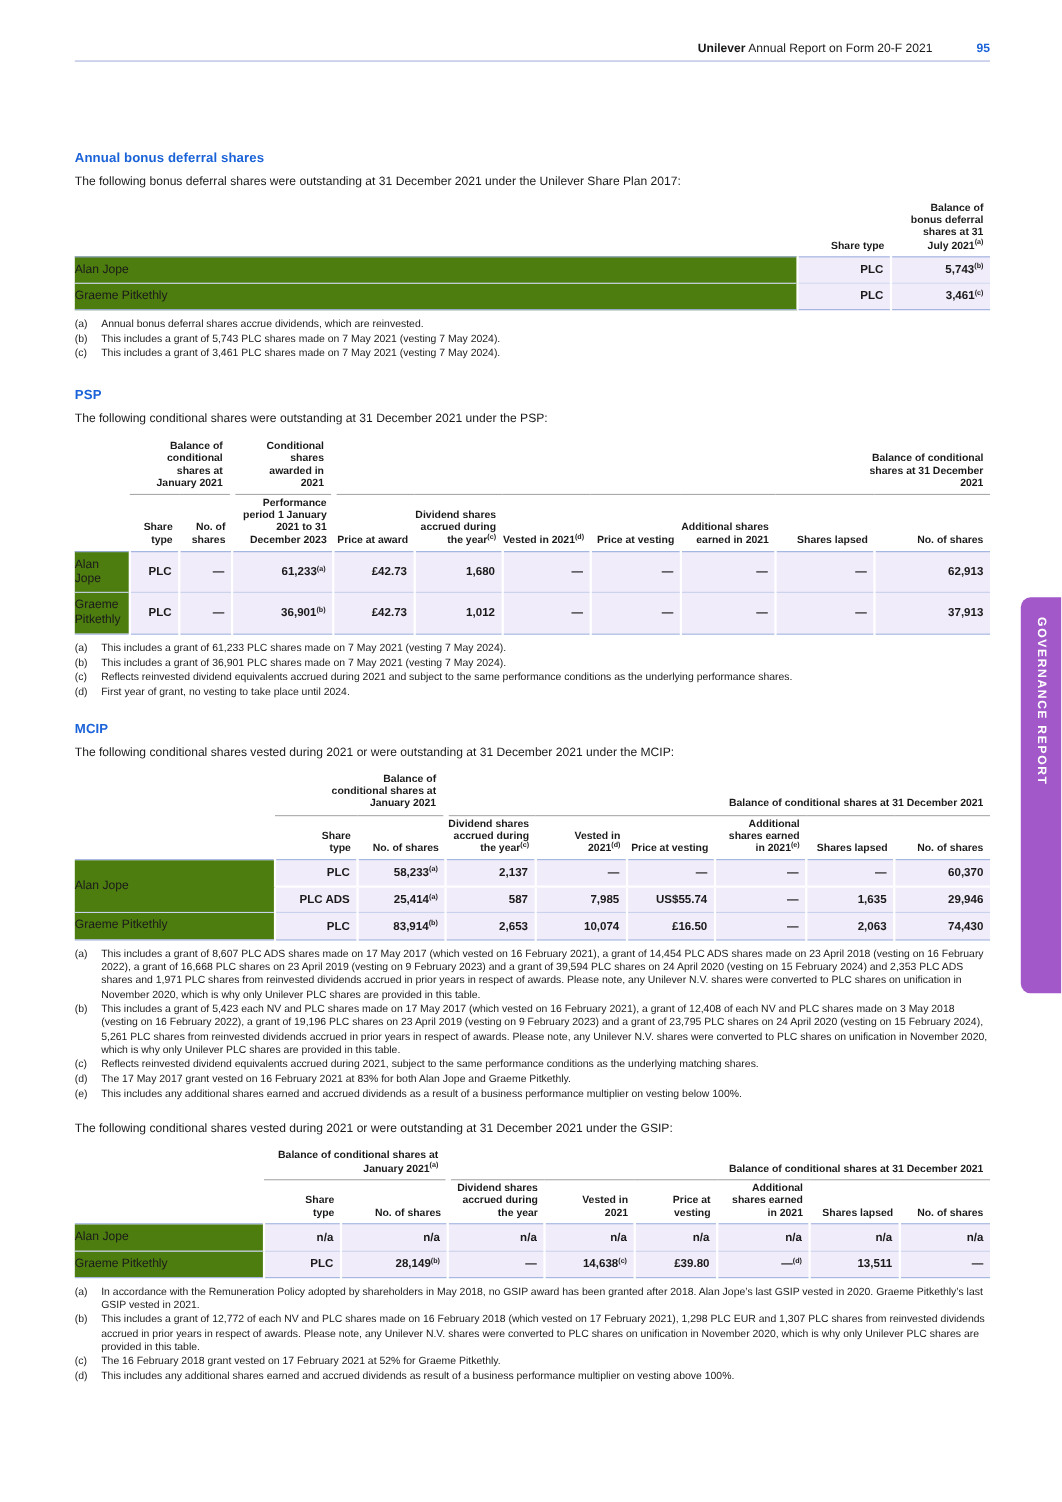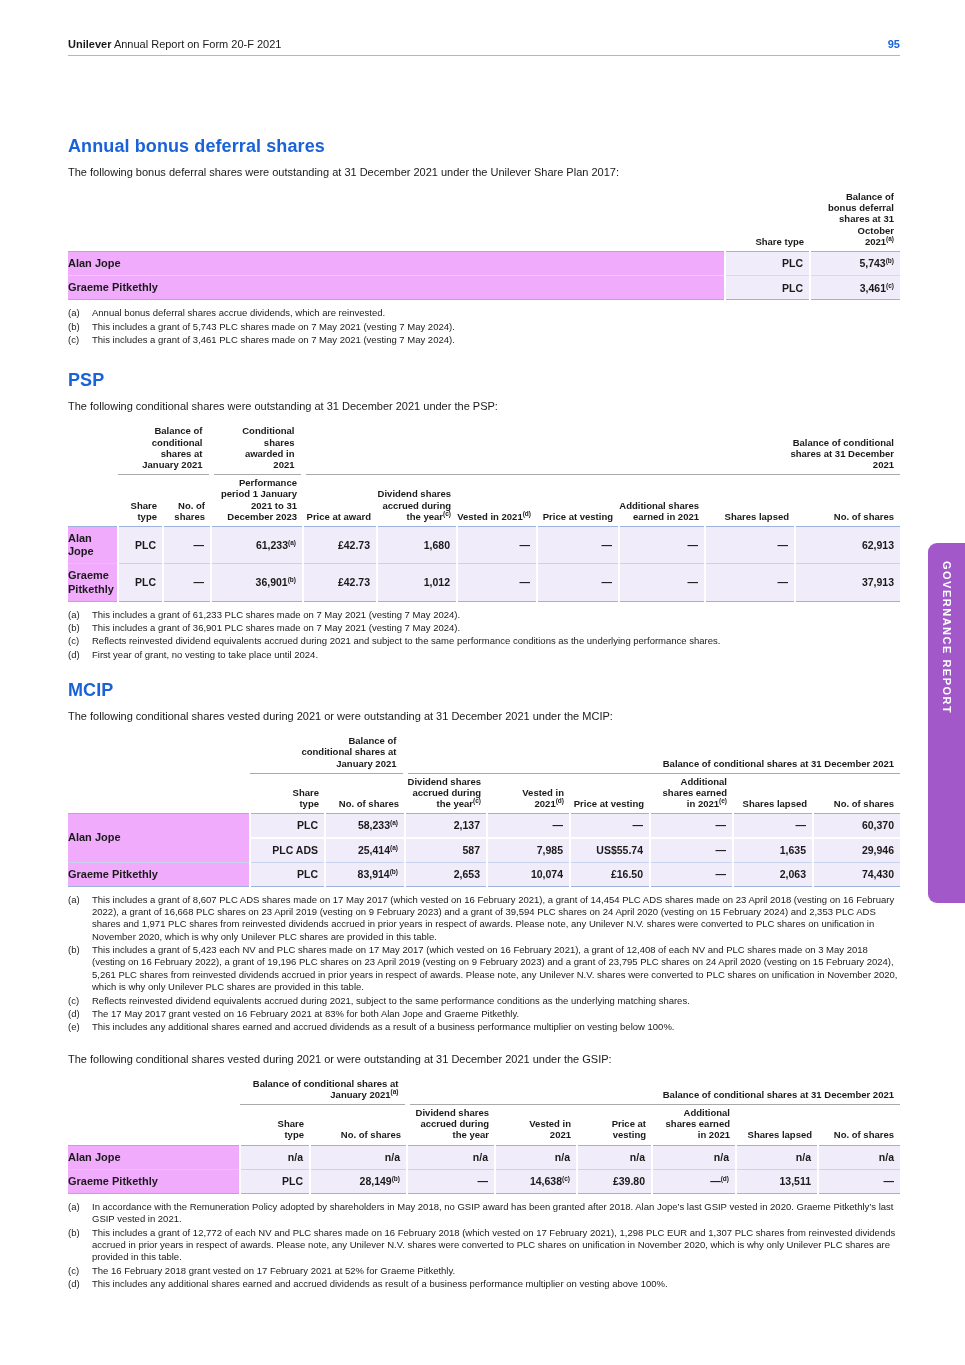--- a/index.html
+++ b/index.html
@@ -1,48 +1,48 @@
 <!DOCTYPE html>
 <html><head>
 <meta charset="utf-8">
 <style>
   html,body{margin:0;padding:0;background:#fff;}
   .page{position:relative;width:965px;height:1365px;background:#ffffff;overflow:hidden;
         font-family:"Liberation Sans",sans-serif;color:#1a1a1a;}
   .content{position:absolute;top:38px;left:68px;width:832px;}
 
   
-  .page-head{display:flex;justify-content:space-between;align-items:flex-end;
-             border-bottom:1px solid #aab4de;padding-bottom:5px;font-size:11px;}
+  .page-head{display:flex;justify-content:flex-end;align-items:flex-end;
+             border-bottom:1px solid #aab4de;padding-bottom:5px;font-size:11px;gap:40px;}
   .page-head .brand{font-weight:bold;}
   .page-head .pgnum{font-weight:bold;color:#1a62d8;}
 
   
-  .sec-title{font-size:18px;font-weight:bold;color:#1a62d8;margin:0 0 9px 0;letter-spacing:.1px;}
+  .sec-title{font-size:12px;font-weight:bold;color:#1a62d8;margin:0 0 9px 0;letter-spacing:.1px;}
   .sec-intro{font-size:11px;margin:0 0 11px 0;}
   .sec-bonus{margin-top:80px;}
   .sec-psp{margin-top:24px;}
   .sec-mcip{margin-top:19px;}
   .sec-gsip{margin-top:19px;}
 
   
   table{border-collapse:collapse;table-layout:fixed;width:832px;margin-bottom:7px;}
   th,td{margin:0;}
   thead th{font-size:9.5px;font-weight:bold;text-align:right;vertical-align:bottom;
            padding:2px 6px 4px 0;line-height:1.18;}
   thead tr.cols th{border-bottom:1px solid #9db0de;}
   thead th.g{border-bottom:1px solid #a9a9a9;}
   thead th.g + th.g{border-left:5px solid #fff;}
   thead th.nb{border:none;}
   .gw{display:inline-block;text-align:right;}
   sup{font-size:6.5px;line-height:0;vertical-align:4px;}
 
   tbody td{font-size:10.5px;padding:5px 6px 5px 2px;text-align:right;vertical-align:middle;line-height:1.2;}
   tbody td.v{background:#f1ecf9;font-weight:bold;border-left:2px solid #fff;}
-  tbody td.name{text-align:left;font-weight:bold;padding-left:0;background:#f0abfc;font-size:11px;}
+  tbody td.name{text-align:left;font-weight:normal;padding-left:0;background:#4d7c0f;font-size:11px;}
   tbody tr.rsep td{border-top:1px solid #d2daf0;}
   tbody tr.gsep td{border-top:1px solid #c8d2ec;}
   tbody tr.sub td{border-top:2px solid #fff;}
   tbody tr:last-child td{border-bottom:1px solid #9db0de;}
 
   
   .fns{font-size:9.5px;line-height:1.3;margin-top:4px;}
   .fn{display:grid;grid-template-columns:24px 1fr;margin:0 0 1px 0;}
 
   
@@ -72,21 +72,21 @@
       <table>
         <colgroup>
             <col style="width:657px">
             <col style="width:85px">
             <col>
           </colgroup>
         <thead>
           <tr class="cols">
             <th class="name-col"></th>
             <th><span>Share type</span></th>
-            <th><span class="gw" style="width:66px"><span>Balance of bonus deferral shares at 31 October 2021</span><sup>(a)</sup></span></th>
+            <th><span class="gw" style="width:66px"><span>Balance of bonus deferral shares at 31 July 2021</span><sup>(a)</sup></span></th>
           </tr>
         </thead>
         <tbody>
           <tr>
             <td class="name">Alan Jope</td>
             <td class="v"><span>PLC</span></td>
             <td class="v"><span>5,743</span><sup>(b)</sup></td>
           </tr>
           <tr class="rsep">
             <td class="name">Graeme Pitkethly</td>

